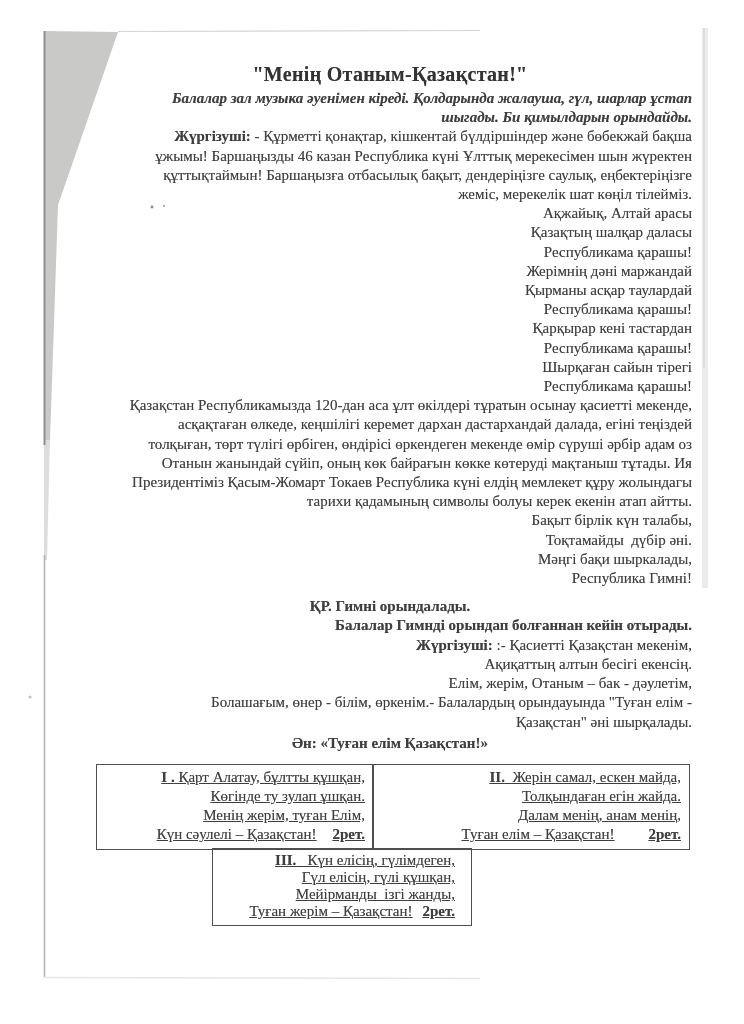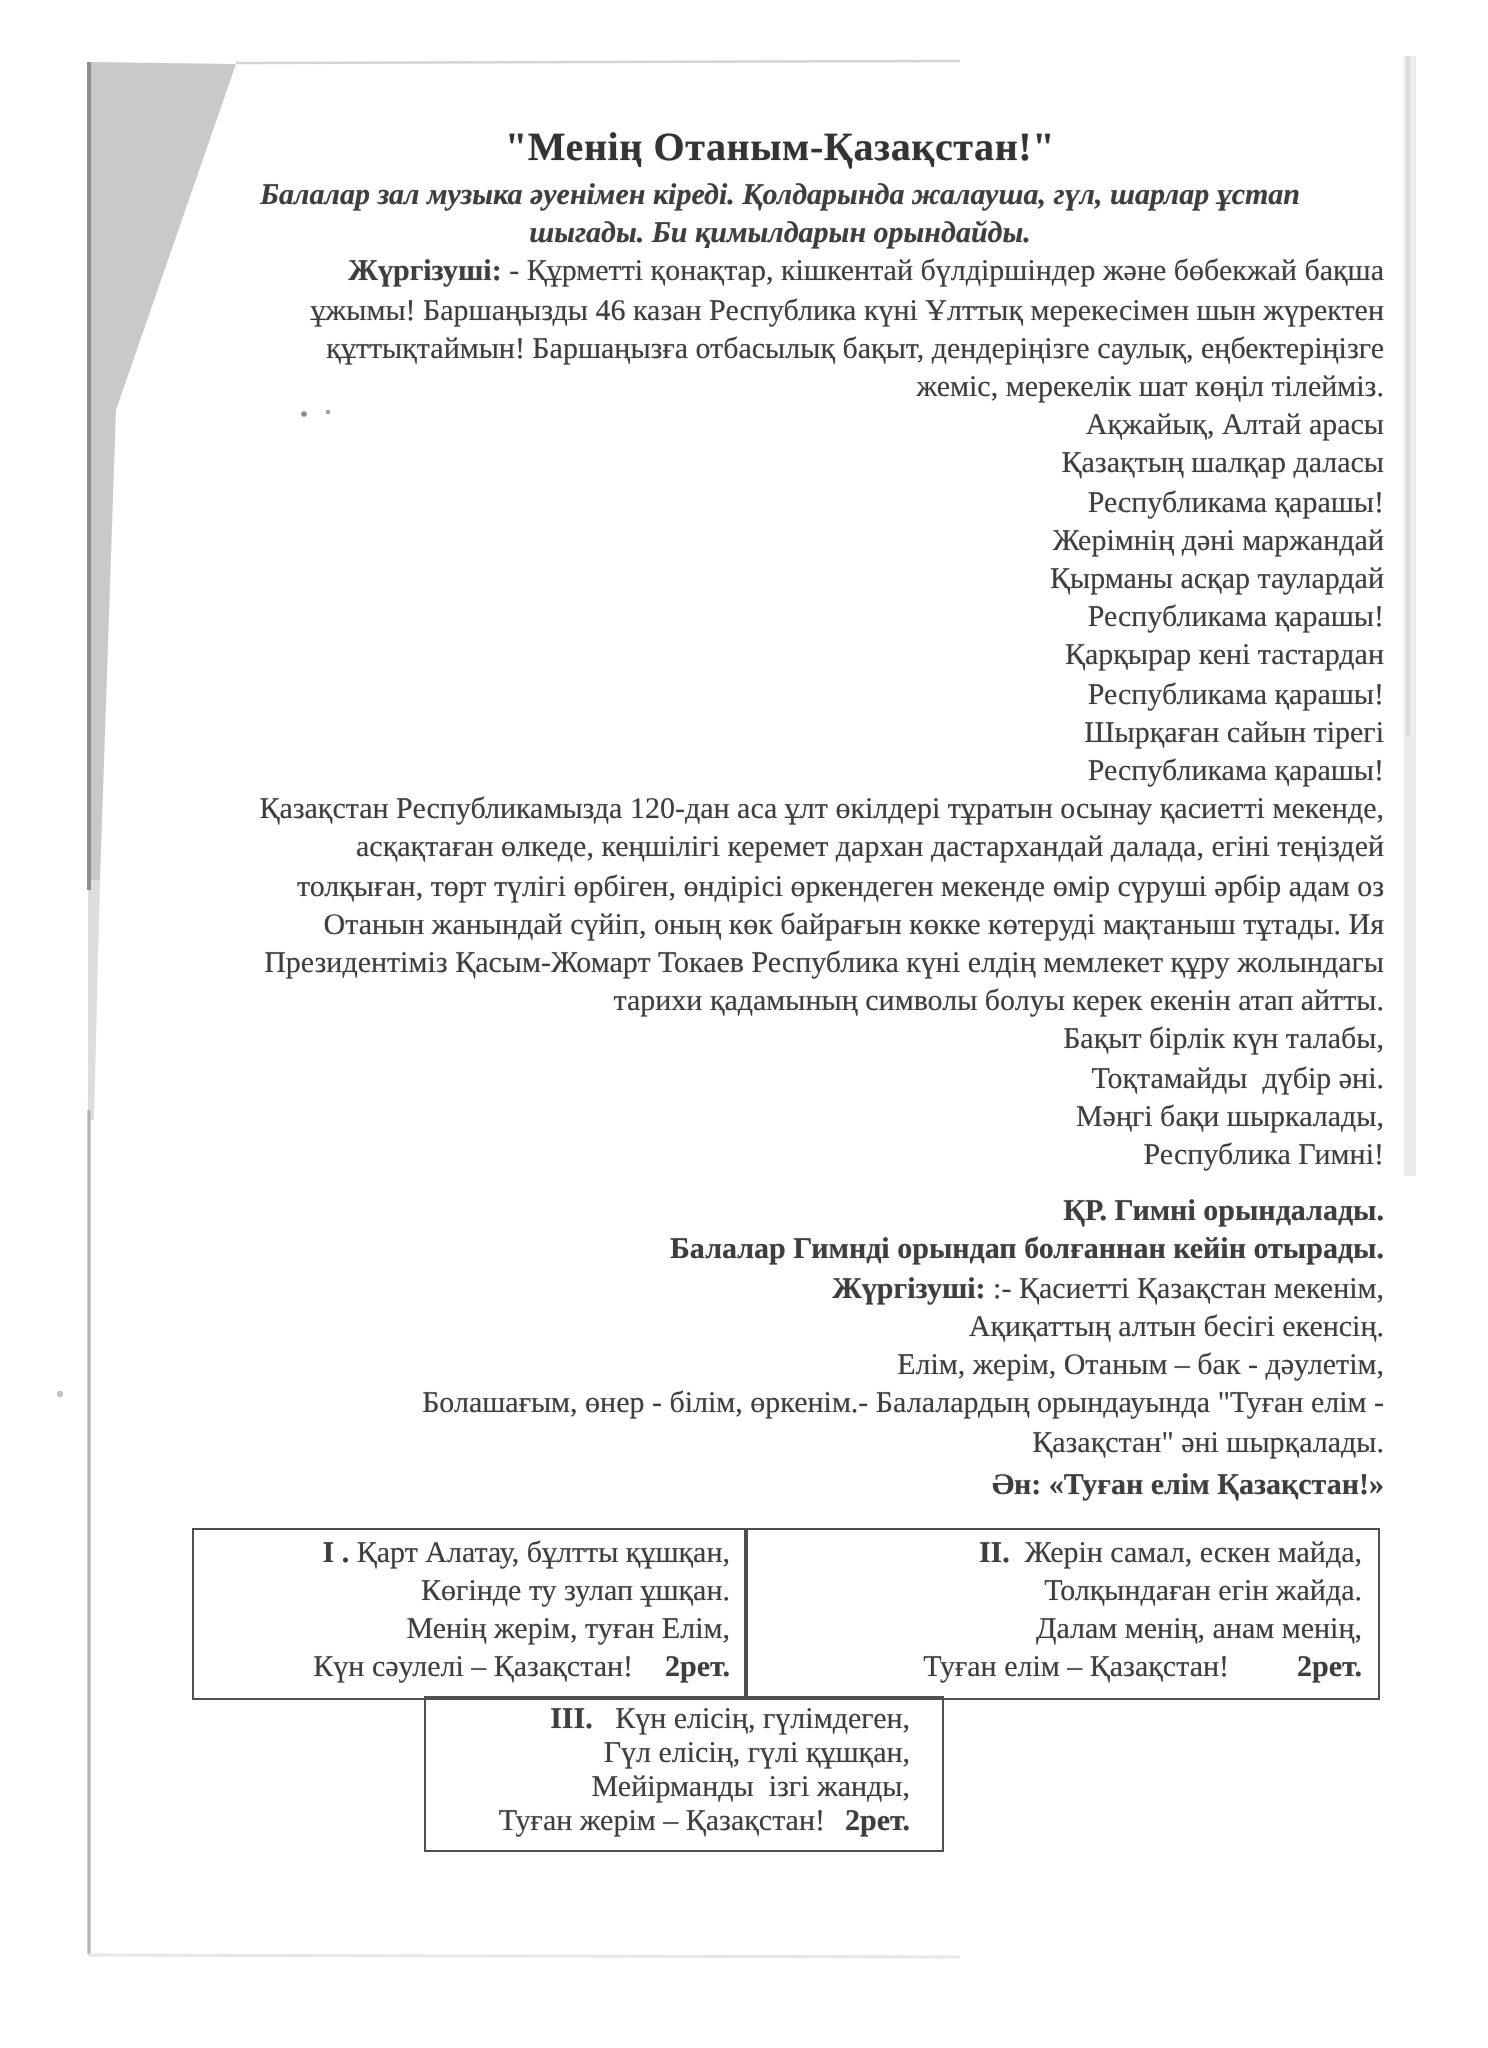--- a/index.html
+++ b/index.html
@@ -13,36 +13,36 @@
   .page{
     position:absolute;left:88px;top:62px;width:604px;z-index:1;
   }
   .ln{font-size:15px;line-height:19.2px;white-space:pre;text-shadow:0 0 .5px rgba(62,62,62,.5);text-align:right;}
   .wrapln{white-space:pre-wrap;}
   .doc-title{
     font-size:20px;line-height:24px;font-weight:bold;text-align:center;
     color:#333333;letter-spacing:.3px;margin-bottom:3px;white-space:pre;
     text-shadow:0 0 .6px rgba(40,40,40,.5);
   }
-  .stage{font-weight:bold;font-style:italic;text-align:center;font-family:Liberation Serif, serif;}
+  .stage{font-weight:bold;font-style:italic;text-align:right;font-family:Liberation Serif, serif;}
   .b{font-weight:bold;}
   .bi{font-weight:bold;}
-  .center{}
+  .center{text-align:center;}
   .indent1{margin-left:100px;}
   .indent2{margin-left:112px;}
   .gap-top{margin-top:9px;}
   .song-head{margin-top:2px;margin-bottom:7px;}
   
   .verse-table{position:relative;margin-left:8px;margin-top:11px;width:594px;}
   .vrow{display:flex;}
   .vcell{
     border:1.6px solid #4f4f4f;padding:3px 8px 5px 10px;
     font-size:15px;line-height:19px;background:transparent;
   }
-  .vcell .ln{font-size:15px;line-height:19px;}
+  .vcell .ln{font-size:15px;line-height:19px;text-decoration:underline;}
   .vcell-1{width:258px;}
   .vcell-2{flex:1;margin-left:-1.6px;}
   .vcell-3{
     width:230px;margin-left:116px;margin-top:-1.6px;
     padding:3px 16px 5px 12px;
   }
   .vcell-3 .ln{line-height:17px;}
   .numeral{font-weight:bold;}
   .rep{font-weight:bold;}
   .rep-1{margin-left:16px;}

